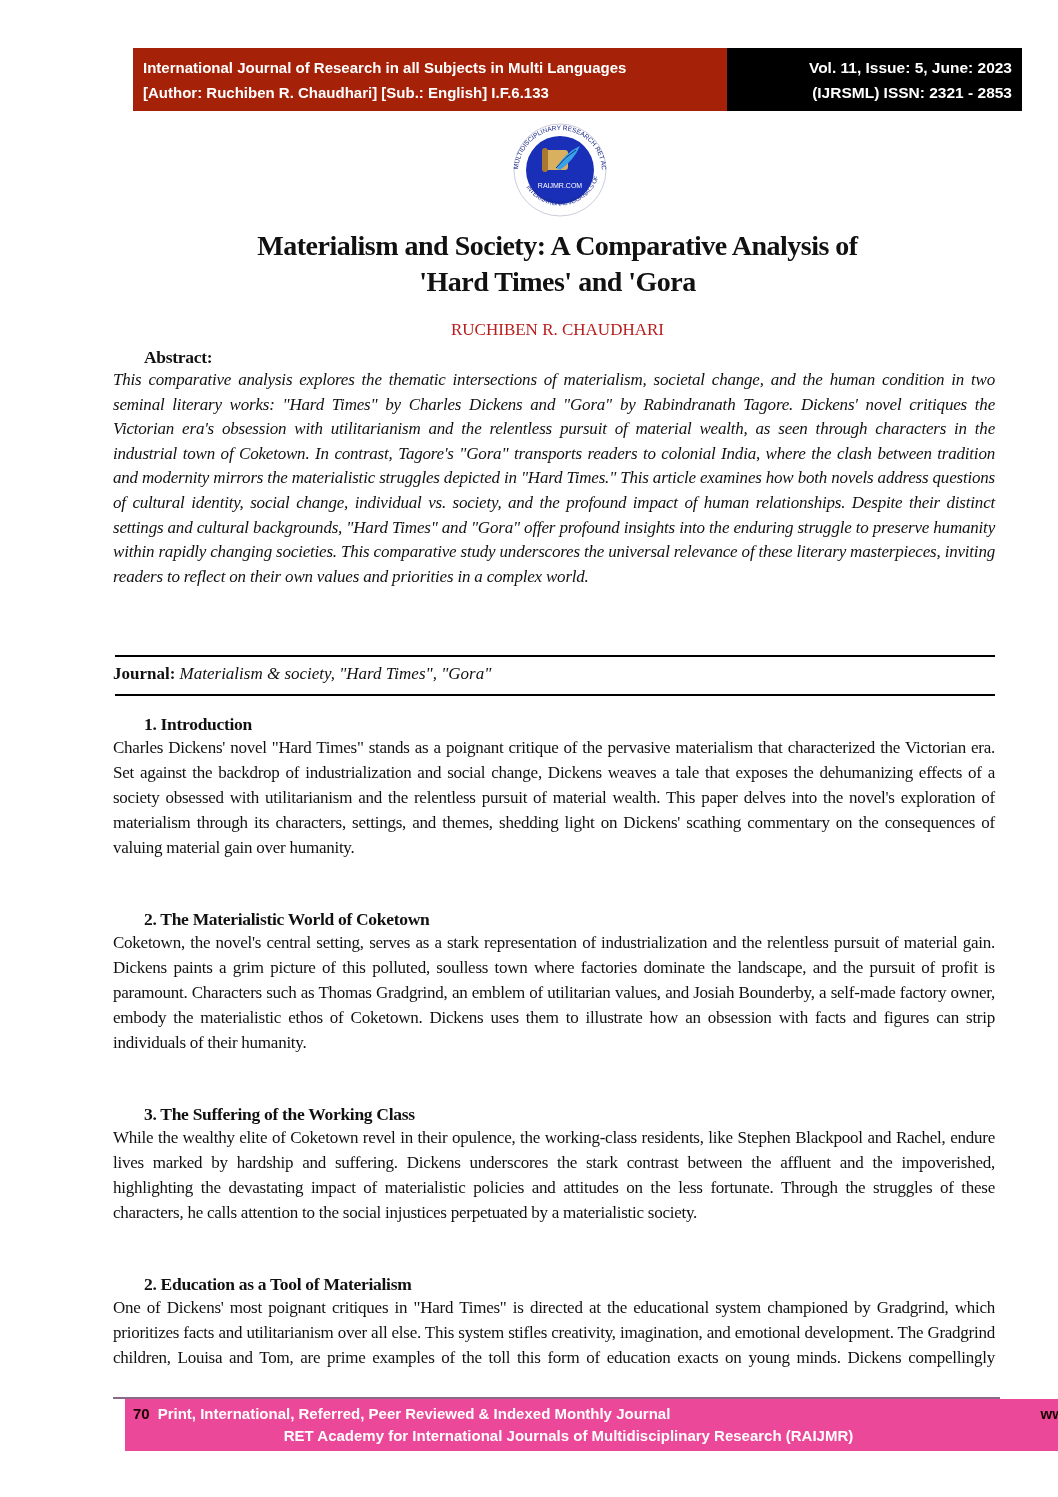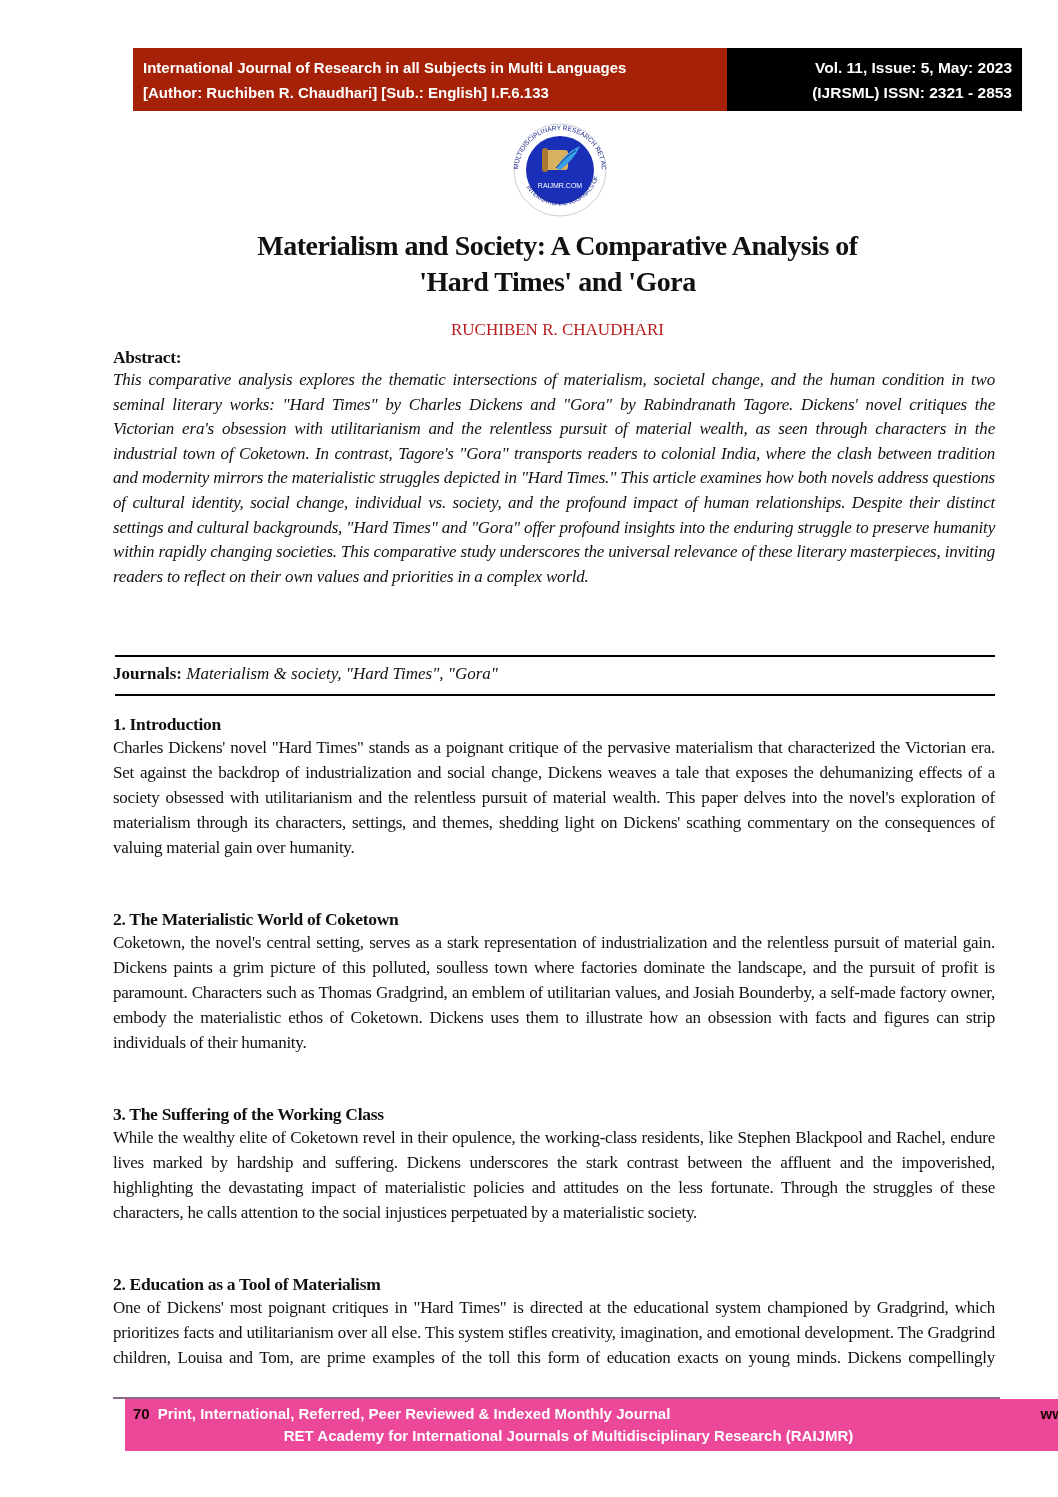--- a/index.html
+++ b/index.html
@@ -16,21 +16,21 @@
   
   .logo { position: absolute; left: 500px; top: 120px; width: 120px; height: 98px; }
 
   
   .title { position: absolute; left: 113px; top: 228px; width: 889px; text-align: center;
     font-family: "Liberation Serif", serif; font-weight: bold; font-size: 28px; line-height: 36px; color: #111; letter-spacing: -0.5px; }
   .author { position: absolute; left: 113px; top: 320px; width: 889px; text-align: center;
     font-family: "Liberation Serif", serif; font-size: 17px; color: #b91c1c; }
 
   .text-block { position: absolute; left: 113px; width: 882px; font-family: "Liberation Serif", serif; color: #111; }
-  .heading { font-weight: bold; font-size: 17.5px; line-height: 22px; letter-spacing: -0.3px; }
+  .heading { font-weight: bold; font-size: 17.5px; line-height: 22px; letter-spacing: -0.3px; margin-left: 31px; }
   .abstract-body { font-style: italic; font-size: 17px; line-height: 24.6px; text-align: justify; letter-spacing: -0.2px; }
   .body-text { font-size: 17px; line-height: 25px; text-align: justify; letter-spacing: -0.25px; }
 
   .rule { position: absolute; left: 115px; width: 880px; height: 2px; background: #000; }
 
   .keywords { position: absolute; left: 113px; top: 664px; width: 882px; font-family: "Liberation Serif", serif; font-size: 17px; color: #111; }
   .keywords .kw-label { font-weight: bold; }
   .keywords .kw-values { font-style: italic; }
 
   
@@ -47,21 +47,21 @@
 <body>
 
 <div class="page">
 
   <div class="header">
     <div class="header-left">
       <div>International Journal of Research in all Subjects in Multi Languages</div>
       <div>[Author: Ruchiben R. Chaudhari] [Sub.: English] I.F.6.133</div>
     </div>
     <div class="header-right">
-      <div>Vol. 11, Issue: 5, May: 2023</div>
+      <div>Vol. 11, Issue: 5, June: 2023</div>
       <div>(IJRSML) ISSN: 2321 - 2853</div>
     </div>
   </div>
 
   <div class="logo">
     <svg width="120" height="98" viewBox="0 0 120 98">
       <defs>
         <path id="ringTop" d="M 18 52 A 42 42 0 0 1 102 52"></path>
         <path id="ringBot" d="M 22 58 A 40 40 0 0 0 98 58"></path>
       </defs>
@@ -90,21 +90,21 @@
 
   <div class="author">RUCHIBEN R. CHAUDHARI</div>
 
   <div class="text-block" style="top:346px;">
     <div class="heading">Abstract:</div>
     <div class="abstract-body">This comparative analysis explores the thematic intersections of materialism, societal change, and the human condition in two seminal literary works: "Hard Times" by Charles Dickens and "Gora" by Rabindranath Tagore. Dickens' novel critiques the Victorian era's obsession with utilitarianism and the relentless pursuit of material wealth, as seen through characters in the industrial town of Coketown. In contrast, Tagore's "Gora" transports readers to colonial India, where the clash between tradition and modernity mirrors the materialistic struggles depicted in "Hard Times." This article examines how both novels address questions of cultural identity, social change, individual vs. society, and the profound impact of human relationships. Despite their distinct settings and cultural backgrounds, "Hard Times" and "Gora" offer profound insights into the enduring struggle to preserve humanity within rapidly changing societies. This comparative study underscores the universal relevance of these literary masterpieces, inviting readers to reflect on their own values and priorities in a complex world.</div>
   </div>
 
   <div class="rule" style="top:655px;"></div>
   <div class="keywords">
-    <span class="kw-label">Journals:</span><span class="kw-values"> Materialism &amp; society, "Hard Times", "Gora"</span>
+    <span class="kw-label">Journal:</span><span class="kw-values"> Materialism &amp; society, "Hard Times", "Gora"</span>
   </div>
   <div class="rule" style="top:694px;"></div>
 
   <div class="text-block" style="top:713px;">
     <div class="heading">1. Introduction</div>
     <div class="body-text">Charles Dickens' novel "Hard Times" stands as a poignant critique of the pervasive materialism that characterized the Victorian era. Set against the backdrop of industrialization and social change, Dickens weaves a tale that exposes the dehumanizing effects of a society obsessed with utilitarianism and the relentless pursuit of material wealth. This paper delves into the novel's exploration of materialism through its characters, settings, and themes, shedding light on Dickens' scathing commentary on the consequences of valuing material gain over humanity.</div>
   </div>
 
   <div class="text-block" style="top:908px;">
     <div class="heading">2. The Materialistic World of Coketown</div>

